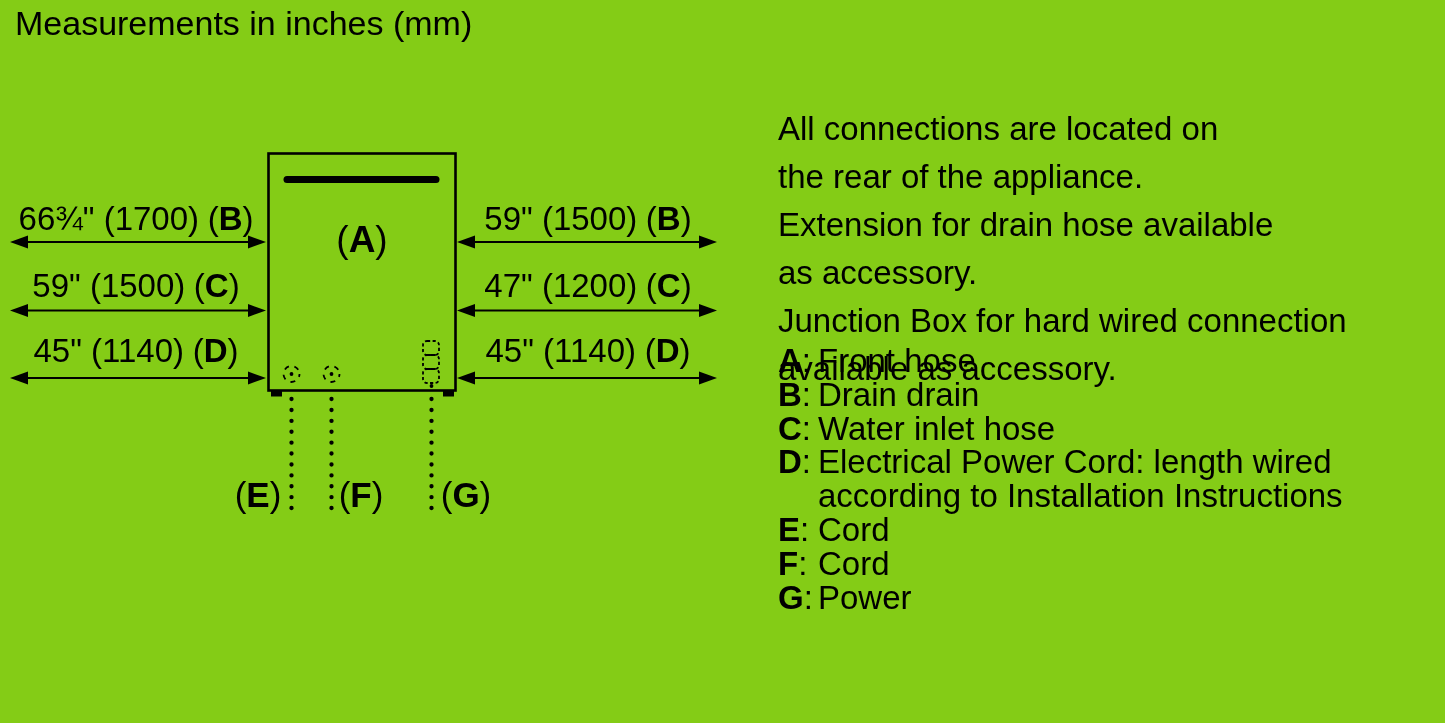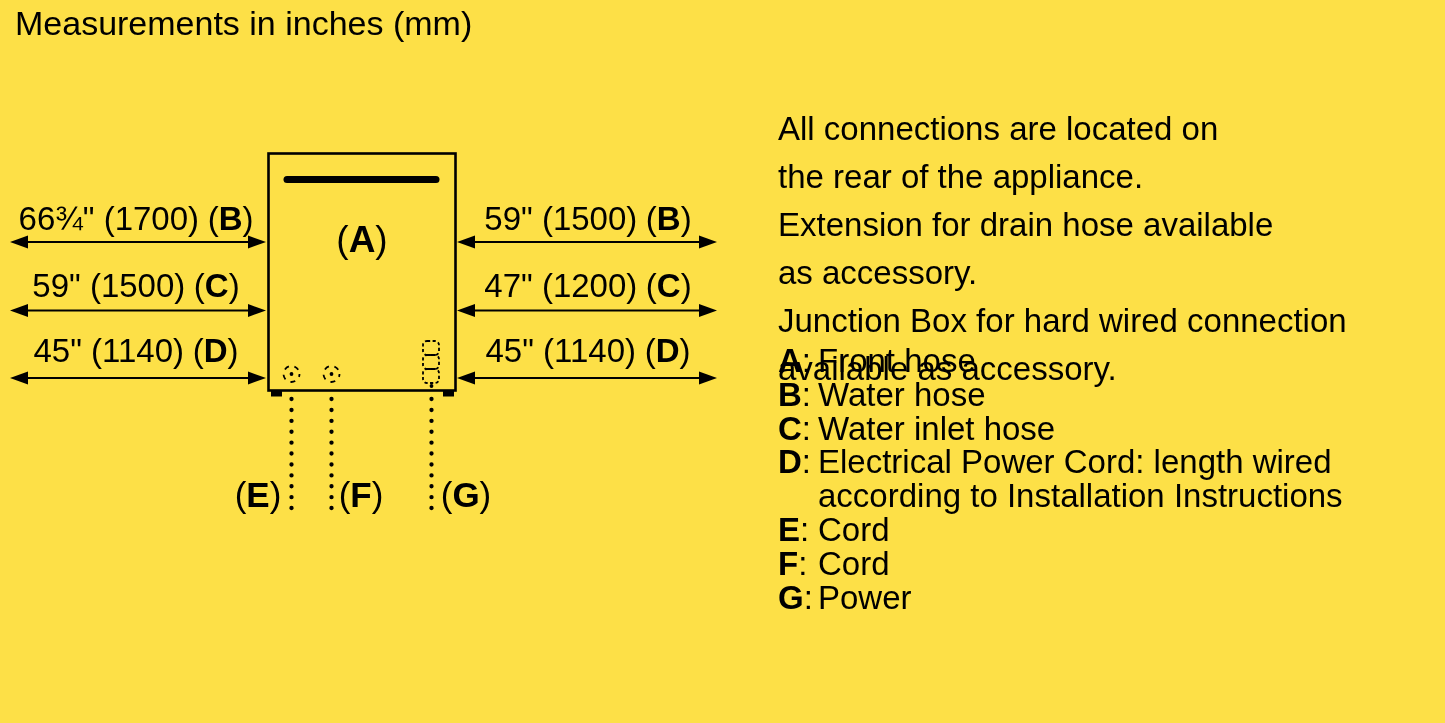--- a/index.html
+++ b/index.html
@@ -1,17 +1,17 @@
 <!DOCTYPE html>
 <html><head>
 <meta charset="utf-8">
 <style>
   * { margin:0; padding:0; box-sizing:border-box; }
   body { background:#fff; }
-  .page { position:relative; width:1445px; height:723px; background:#fde047; color:#000;
+  .page { position:relative; width:1445px; height:723px; background:#84cc16; color:#000;
           font-family:"Liberation Sans", sans-serif; overflow:hidden; }
   .title { position:absolute; left:15px; top:4px; font-size:34px; }
   .dim { position:absolute; font-size:33px; text-align:center; white-space:nowrap; height:34px; line-height:34px; }
   .dim .ref { margin-left:0.26em; }
   .dim-left { left:0; width:272px; }
   .dim-right { left:458px; width:260px; }
   .alabel { position:absolute; left:268px; top:220px; width:188px; text-align:center;
             font-size:37px; height:40px; line-height:40px; }
   .outlet { position:absolute; top:476px; width:100px; text-align:center; font-size:35px; height:38px; line-height:38px; }
   .notes { position:absolute; left:778px; top:105px; font-size:33px; line-height:48px; white-space:pre-line; }
@@ -124,21 +124,21 @@
 Junction Box for hard wired connection
 available as accessory.</div>
 
   <div class="legend">
     <div class="lrow">
         <span class="lkey"><b>A</b><span>:</span></span>
         <span class="ltext">Front hose</span>
       </div>
     <div class="lrow">
         <span class="lkey"><b>B</b><span>:</span></span>
-        <span class="ltext">Water hose</span>
+        <span class="ltext">Drain drain</span>
       </div>
     <div class="lrow">
         <span class="lkey"><b>C</b><span>:</span></span>
         <span class="ltext">Water inlet hose</span>
       </div>
     <div class="lrow">
         <span class="lkey"><b>D</b><span>:</span></span>
         <span class="ltext">Electrical Power Cord: length wired
 according to Installation Instructions</span>
       </div>

